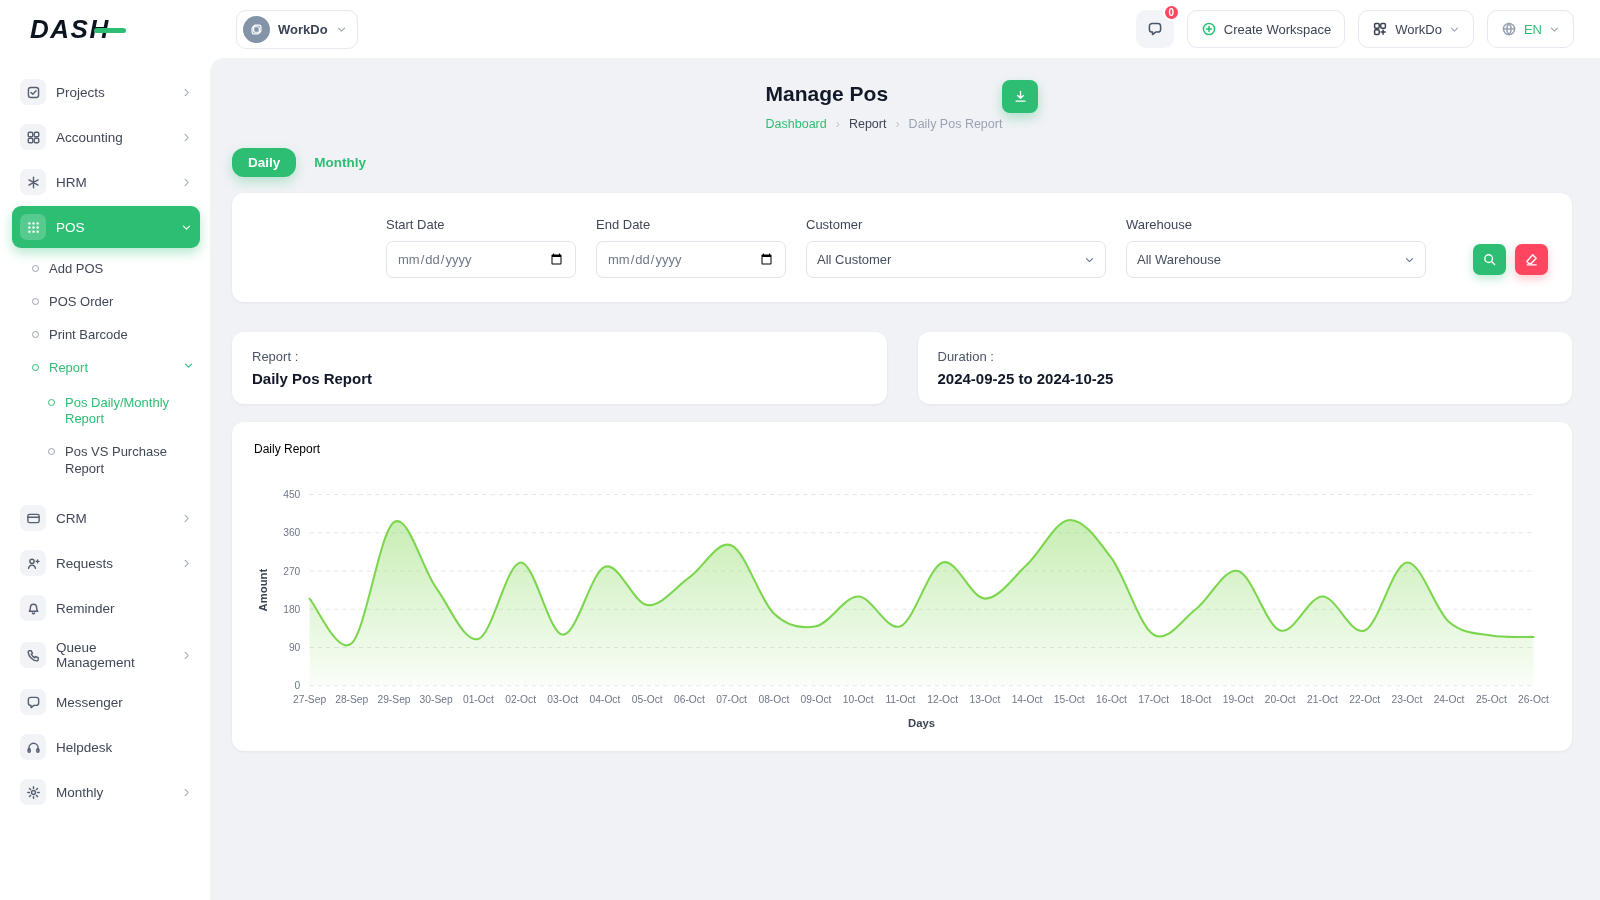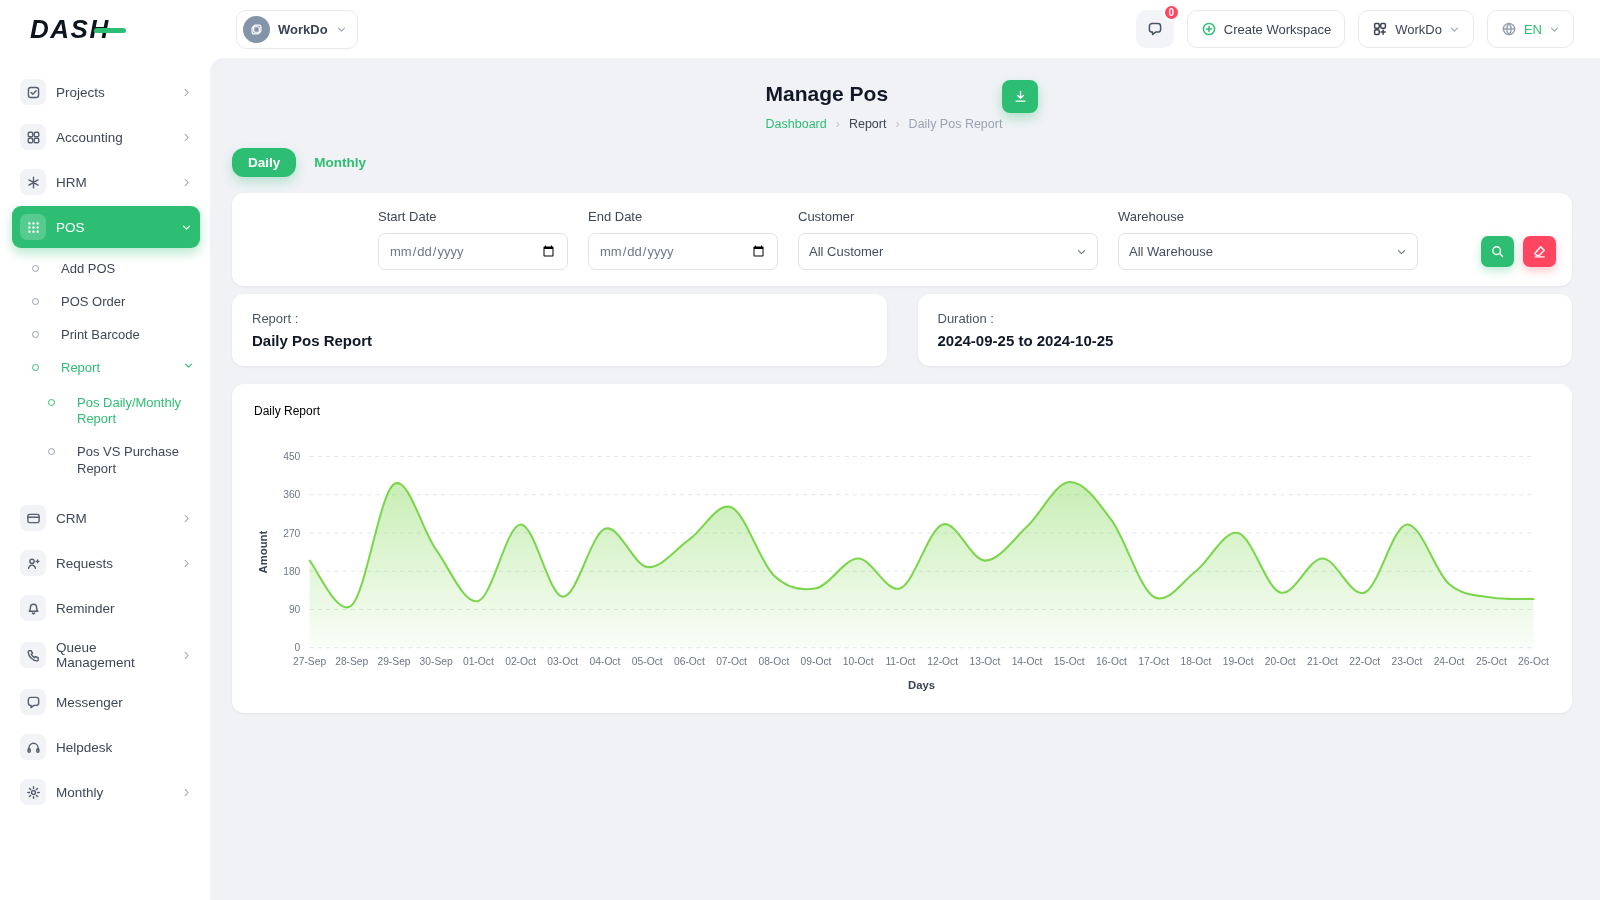--- a/index.html
+++ b/index.html
@@ -49,21 +49,21 @@
   .side-item{display:flex;align-items:center;gap:10px;padding:8px 8px;border-radius:9px;color:#3f4757;font-size:13.5px;font-weight:500;cursor:pointer;margin:3px 0}
   .icon-box{width:26px;height:26px;border-radius:7px;background:#f1f3f7;display:flex;align-items:center;justify-content:center;color:#565f6f;flex:none}
   .icon-box svg{width:15px;height:15px}
   .chev{margin-left:auto;display:inline-flex;color:#9aa3b2}
   .chev svg{width:11px;height:11px}
   .side-item.active{background:var(--accent);color:#fff;box-shadow:0 5px 12px rgba(45,190,115,.35)}
   .side-item.active .icon-box{background:rgba(255,255,255,.2);color:#fff}
   .side-item.active .chev{color:#fff}
   .sub-list{padding:2px 0 4px 14px}
   .sub2-list{padding-left:16px}
-  .sub-item{display:flex;align-items:flex-start;gap:22px;padding:8px 6px;font-size:13px;color:#3f4757;cursor:pointer;border-radius:6px}
+  .sub-item{display:flex;align-items:flex-start;gap:10px;padding:8px 6px;font-size:13px;color:#3f4757;cursor:pointer;border-radius:6px}
   .dot{width:7px;height:7px;border:1.5px solid #97a0b0;border-radius:50%;flex:none;margin-top:4px}
   .sub-item .side-label{line-height:1.3}
   .sub-item.active{color:var(--accent)}
   .sub-item.active .dot{border-color:var(--accent)}
   .sub-item .chev{color:var(--accent)}
   .sub2 .side-label{max-width:112px}
 
   
   .page-head{display:flex;justify-content:center;align-items:flex-start}
   .page-title{font-size:21px;font-weight:700;color:#111827;margin-top:6px}
@@ -74,37 +74,37 @@
   .bc-sep{color:#c0c6d1}
   .dl-btn{width:36px;height:33px;border-radius:8px;background:var(--accent);color:#fff;display:flex;align-items:center;justify-content:center;box-shadow:0 5px 12px rgba(45,190,115,.35);margin-top:4px}
   .dl-btn svg{width:15px;height:15px}
 
   .tabs{display:flex;align-items:center;gap:14px;margin-top:17px}
   .tab-active{background:var(--accent);color:#fff;border-radius:12px;padding:7px 16px;font-size:13.5px;font-weight:600;box-shadow:0 5px 12px rgba(45,190,115,.3)}
   .tab-ghost{color:var(--accent);font-size:13.5px;font-weight:600;padding:7px 4px}
 
   
   .card{background:#fff;border-radius:12px;box-shadow:0 1px 3px rgba(16,24,40,.06)}
-  .filter-card{margin-top:16px;padding:16px}
+  .filter-card{margin-top:16px;padding:24px}
   .filter-row{display:flex;align-items:flex-end;gap:20px;padding-left:130px}
   .field label{display:block;font-size:13px;color:#3f4757;font-weight:500;margin-bottom:9px}
   .field input,.select-wrap select{height:37px;border:1px solid #dfe3ea;border-radius:7px;padding:0 10px;font-size:13px;color:#6f7888;background:#fff;width:100%;font-family:inherit}
   .field-date{width:190px}
   .field-select{width:300px}
   .select-wrap{position:relative}
   .select-wrap select{appearance:none;-webkit-appearance:none;padding-right:30px;color:#454e5f}
   .sel-chev{position:absolute;right:11px;top:50%;transform:translateY(-50%);color:#667085;pointer-events:none;display:flex}
   .sel-chev svg{width:11px;height:11px}
   .filter-actions{margin-left:auto;display:flex;gap:9px;align-items:center;padding-bottom:3px}
   .btn-sq{width:33px;height:31px;border-radius:7px;display:flex;align-items:center;justify-content:center;color:#fff}
   .btn-sq svg{width:15px;height:15px}
   .accent-bg{background:var(--accent);box-shadow:0 4px 10px rgba(45,190,115,.3)}
   .danger-bg{background:var(--danger);box-shadow:0 4px 10px rgba(255,69,96,.3)}
 
-  .summary-row{display:flex;gap:31px;margin-top:8px}
+  .summary-row{display:flex;gap:31px;margin-top:30px}
   .sum-card{flex:1;padding:17px 20px}
   .sum-label{font-size:13px;color:#4b5565}
   .sum-value{font-size:15px;font-weight:700;color:#101828;margin-top:6px}
 
   .chart-card{margin-top:18px;padding:20px 22px 8px}
   .chart-title{font-size:12px;font-weight:400;color:#000000}
   #chart-svg{display:block;width:100%;margin-top:22px;font-family:inherit}
 </style>
 </head>
 <body>

